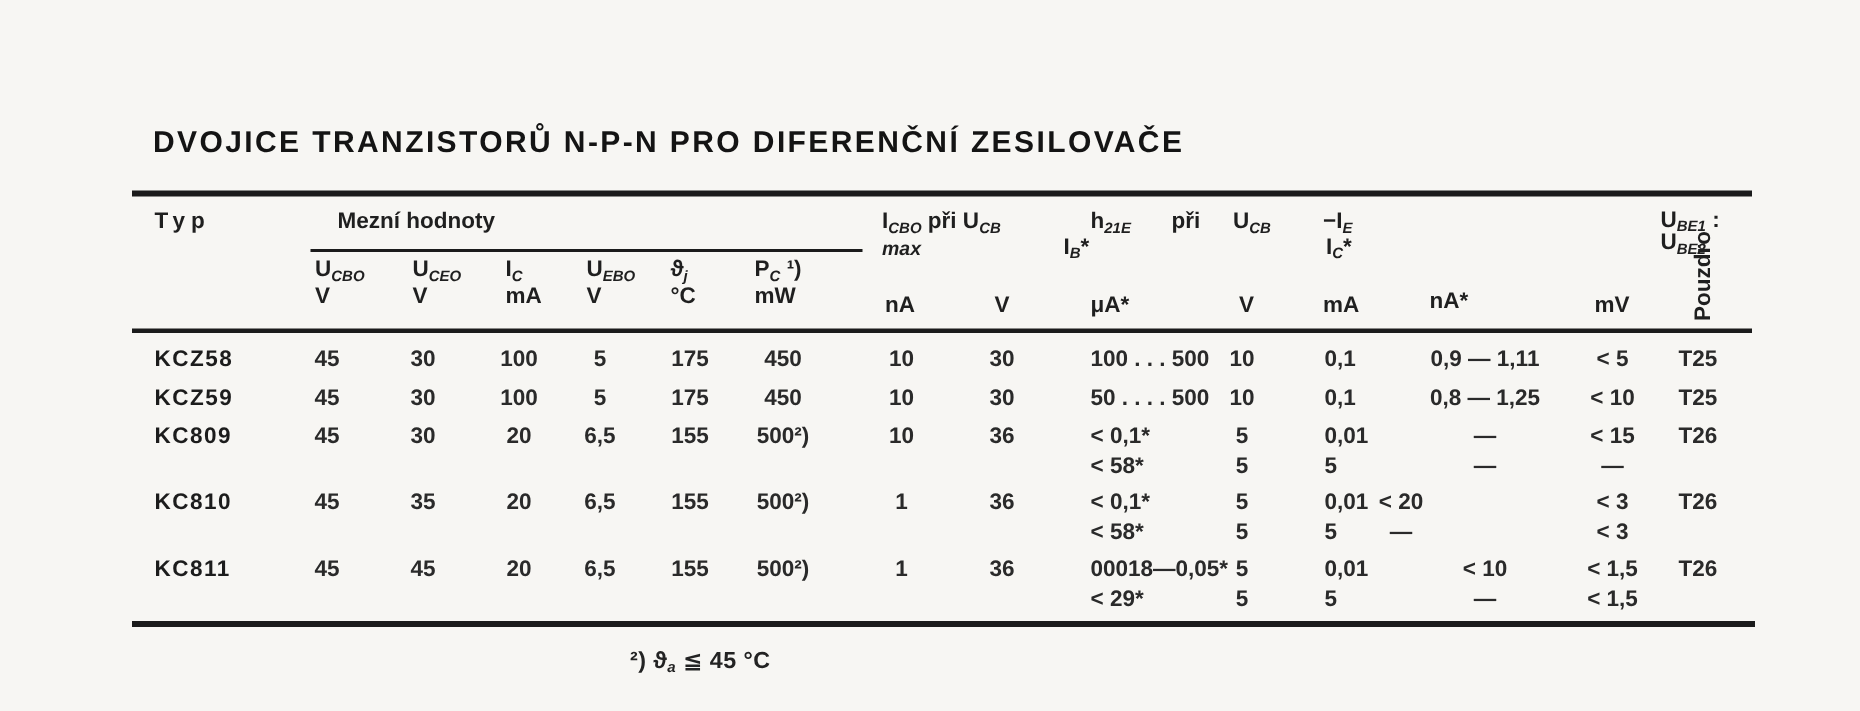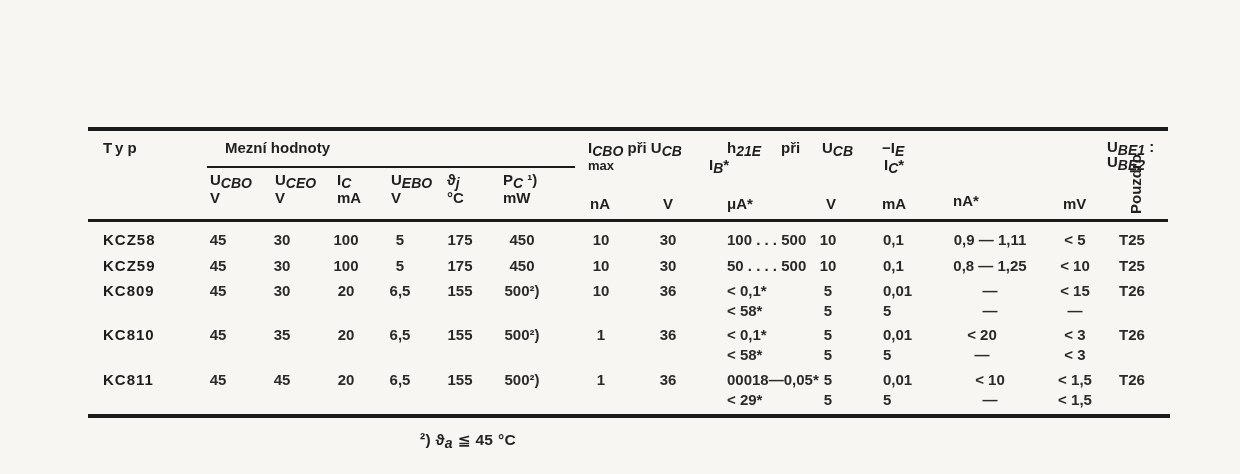--- a/index.html
+++ b/index.html
@@ -13,22 +13,22 @@
     position:absolute;left:102px;top:84px;margin:0;
     font-size:20px;font-weight:700;letter-spacing:1.6px;color:#141414;
     white-space:nowrap;
   }
   .rule{position:absolute;background:#1b1b1b;}
   .h{
     position:absolute;font-size:15px;font-weight:700;line-height:17px;
     white-space:nowrap;color:#1f1f1f;
   }
   .h.small-lh{line-height:15px;}
-  .it{text-align:right;}
-  sub{font-size:14px;font-style:italic;vertical-align:-3px;line-height:0;}
+  .it{font-style:italic;text-align:right;}
+  sub{font-size:10px;font-style:italic;vertical-align:-3px;line-height:0;}
   .cell{
     position:absolute;font-size:15px;font-weight:700;line-height:20px;
     white-space:nowrap;color:#2a2a2a;
   }
   .cell.center{transform:translateX(-50%);text-align:center;}
   .typ-col{letter-spacing:1px;color:#1c1c1c;}
   .pouzdro{
     position:absolute;left:1127px;top:214px;
     transform:rotate(-90deg);transform-origin:0 0;
     font-size:15px;font-weight:700;white-space:nowrap;color:#1f1f1f;
@@ -36,20 +36,21 @@
   .foot{
     position:absolute;font-size:15.5px;font-weight:700;white-space:nowrap;
     color:#232323;letter-spacing:0.3px;
   }
 </style>
 </head>
 <body>
 
 <div class="page">
 
+  <h1 class="title">DVOJICE TRANZISTORŮ N-P-N PRO DIFERENČNÍ ZESILOVAČE</h1>
 
   <div class="rule" style="left:88px;top:127px;width:1080px;height:4px"></div>
   <div class="rule" style="left:88px;top:219px;width:1080px;height:3px"></div>
   <div class="rule" style="left:88px;top:414px;width:1082px;height:4px"></div>
   <div class="rule" style="left:207px;top:166px;width:368px;height:2px"></div>
 
   <div class="h" style="left:103px;top:139px;letter-spacing:4px">Typ</div>
   <div class="h" style="left:225px;top:139px">Mezní hodnoty</div>
   <div>
       <div class="h" style="left: 210px; top: 171px; line-height: 18px;">
@@ -277,21 +278,21 @@
         <div>&lt; 58*</div>
       </div>
       <div class="cell center" style="left: 828px; top: 325px;">
         <div>5</div>
         <div>5</div>
       </div>
       <div class="cell" style="left: 883px; top: 325px;">
         <div>0,01</div>
         <div>5</div>
       </div>
-      <div class="cell center" style="left: 982px; top: 325px;">
+      <div class="cell center" style="left: 934px; top: 325px;">
         <div>&lt; 20</div>
         <div>—</div>
       </div>
       <div class="cell center" style="left: 1075px; top: 325px;">
         <div>&lt; 3</div>
         <div>&lt; 3</div>
       </div>
       <div class="cell" style="left: 1119px; top: 325px;">
         <div>T26</div>
       </div>

